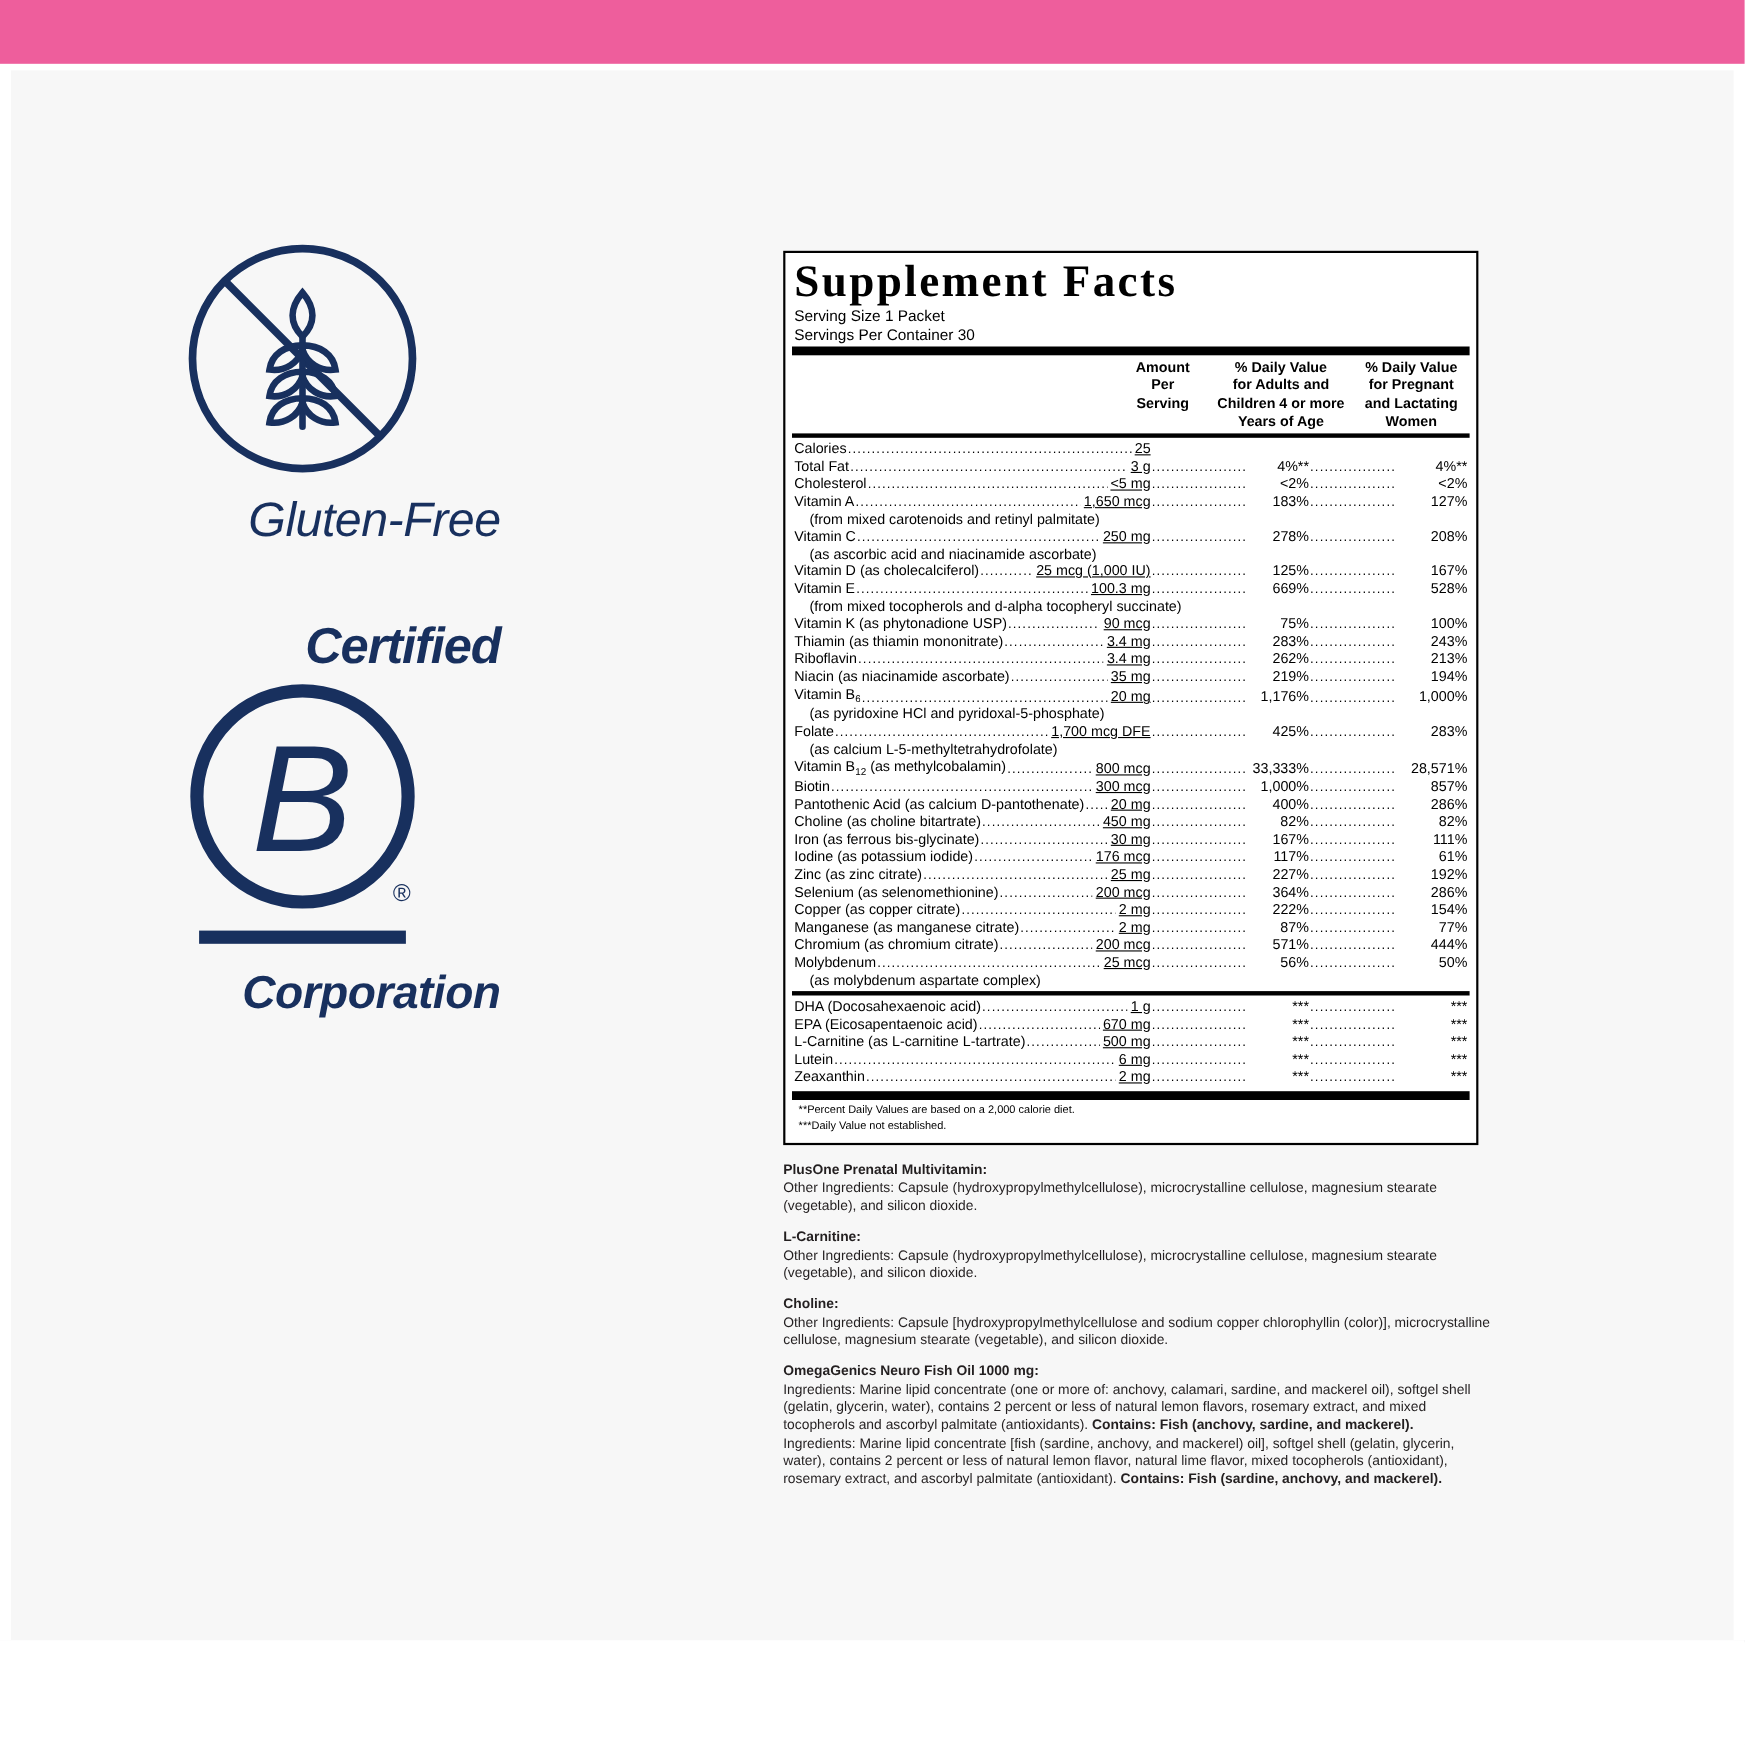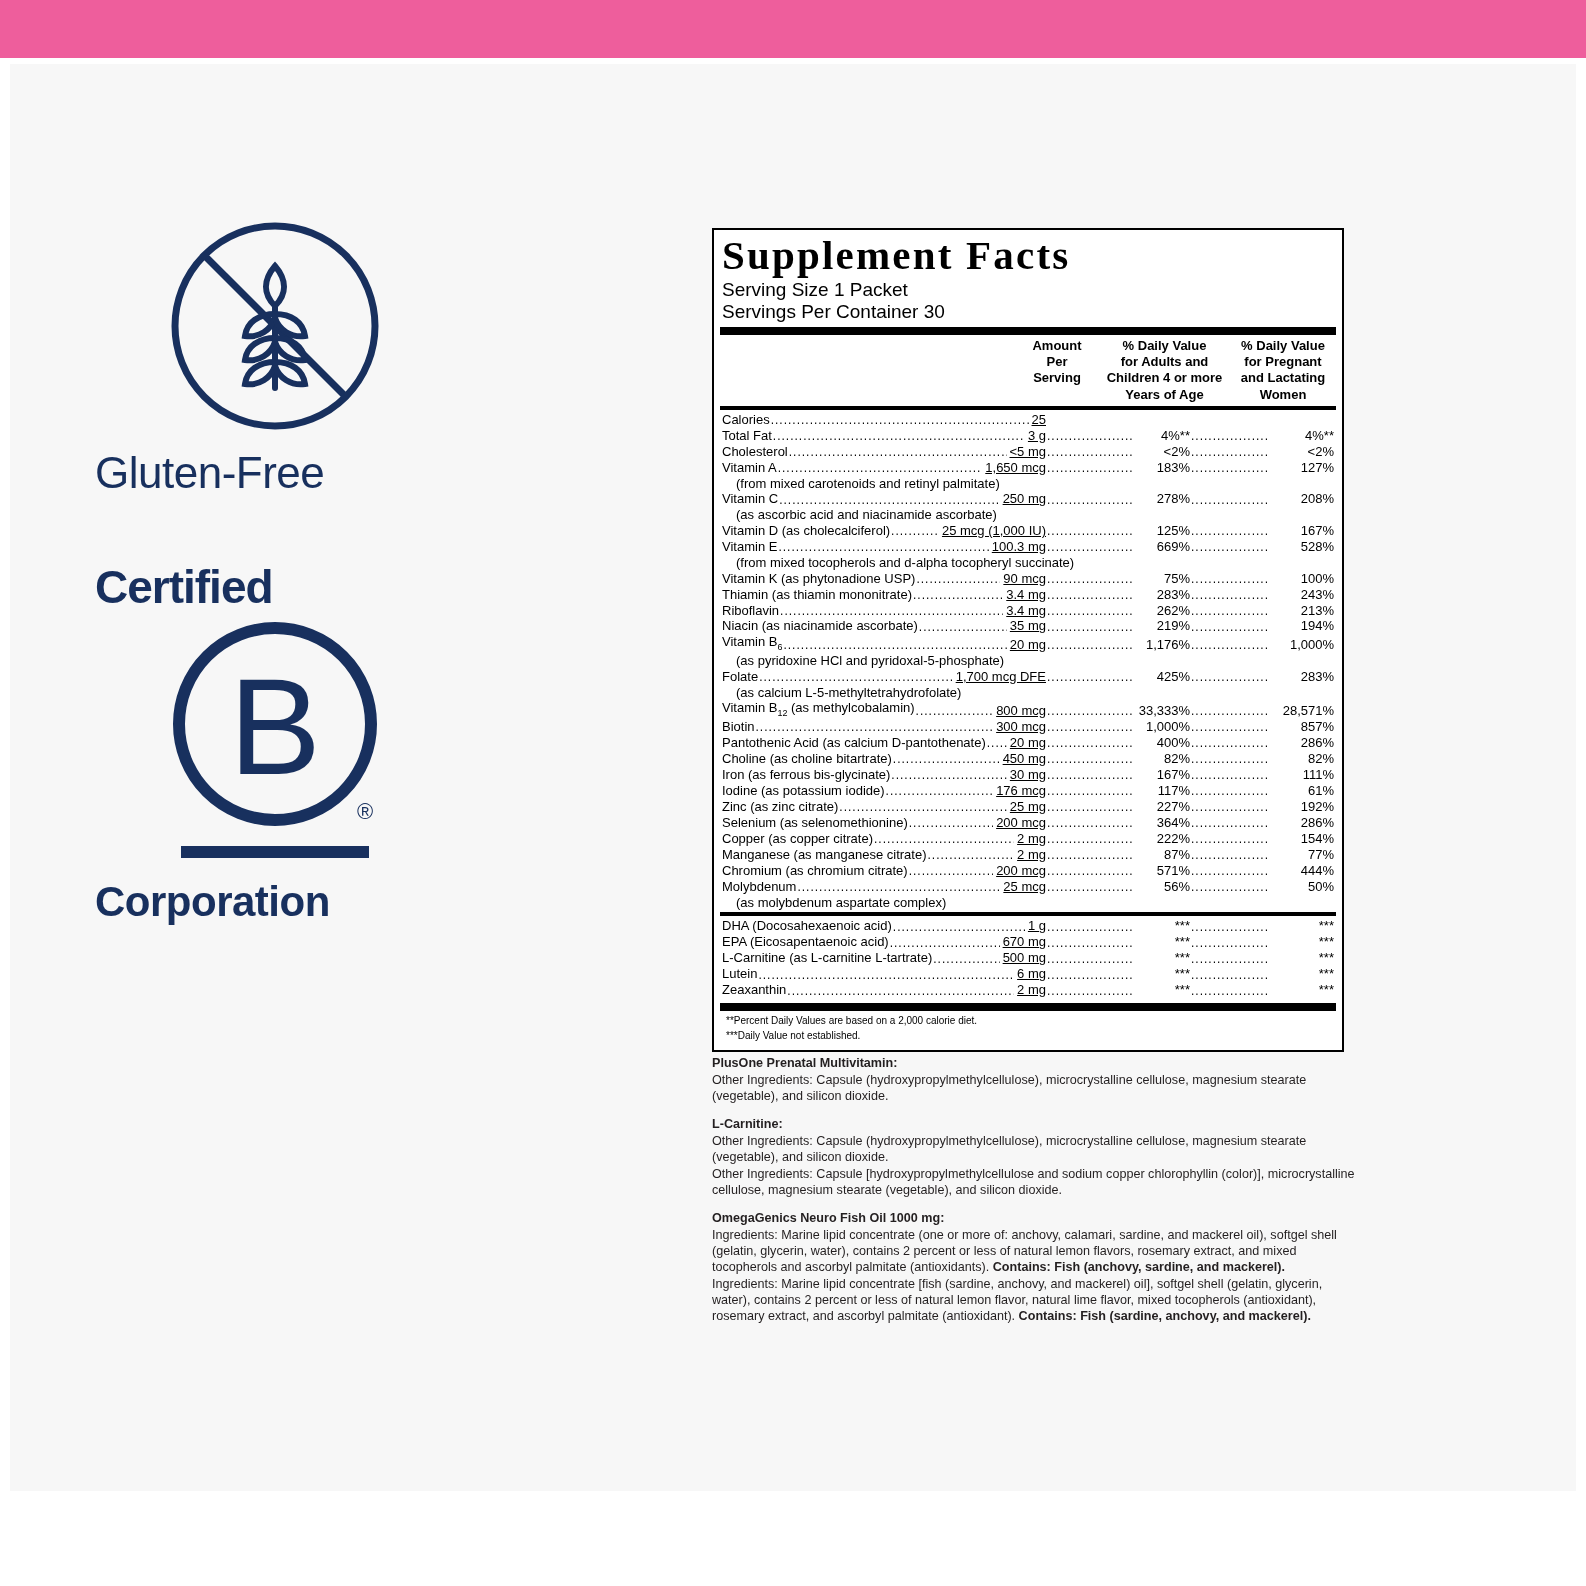--- a/index.html
+++ b/index.html
@@ -54,22 +54,23 @@
   }
 
   
   .badges {
     position: absolute;
     left: 95px;
     top: 210px;
     width: 360px;
   }
   .badge {
-    text-align: left;
+    text-align: right;
     color: #18305e;
+    font-style: italic;
   }
   .badge-label {
     font-size: 44px;
     letter-spacing: -0.5px;
     margin-top: 6px;
   }
   .badge-icon {
     display: block;
     margin: 0 auto;
   }
@@ -104,21 +105,21 @@
   .sf-title {
     font-family: Liberation Serif, serif;
     font-weight: bold;
     font-size: 41px;
     letter-spacing: 2.2px;
     line-height: 1.05;
     padding-left: 2px;
     margin-bottom: 2px;
   }
   .sf-serving {
-    font-size: 19px;
+    font-size: 14px;
     line-height: 1.18;
     padding-left: 2px;
   }
   .rule-thick {
     height: 8px;
     background: #000;
     margin: 3px 0 0 0;
   }
   .rule-med {
     height: 4px;
@@ -581,18 +582,19 @@
 
     <div class="sf-foot">**Percent Daily Values are based on a 2,000 calorie diet.</div>
     <div class="sf-foot" style="padding-top:0;padding-left:6px;">***Daily Value not established.</div>
   </div>
 
   <div class="ingredients" id="ingredients">
       <div class="ing-head">PlusOne Prenatal Multivitamin:</div>
       <div class="ing-body">Other Ingredients: Capsule (hydroxypropylmethylcellulose), microcrystalline cellulose, magnesium stearate (vegetable), and silicon dioxide.</div>
       <div class="ing-head">L-Carnitine:</div>
       <div class="ing-body">Other Ingredients: Capsule (hydroxypropylmethylcellulose), microcrystalline cellulose, magnesium stearate (vegetable), and silicon dioxide.</div>
+      <div class="ing-head">Choline:</div>
       <div class="ing-body">Other Ingredients: Capsule [hydroxypropylmethylcellulose and sodium copper chlorophyllin (color)], microcrystalline cellulose, magnesium stearate (vegetable), and silicon dioxide.</div>
       <div class="ing-head">OmegaGenics Neuro Fish Oil 1000 mg:</div>
       <div class="ing-body">Ingredients: Marine lipid concentrate (one or more of: anchovy, calamari, sardine, and mackerel oil), softgel shell (gelatin, glycerin, water), contains 2 percent or less of natural lemon flavors, rosemary extract, and mixed tocopherols and ascorbyl palmitate (antioxidants). <b>Contains: Fish (anchovy, sardine, and mackerel).</b></div>
       <div class="ing-body">Ingredients: Marine lipid concentrate [fish (sardine, anchovy, and mackerel) oil], softgel shell (gelatin, glycerin, water), contains 2 percent or less of natural lemon flavor, natural lime flavor, mixed tocopherols (antioxidant), rosemary extract, and ascorbyl palmitate (antioxidant). <b>Contains: Fish (sardine, anchovy, and mackerel).</b></div>
     </div>
 </div>
 
 </body></html>

